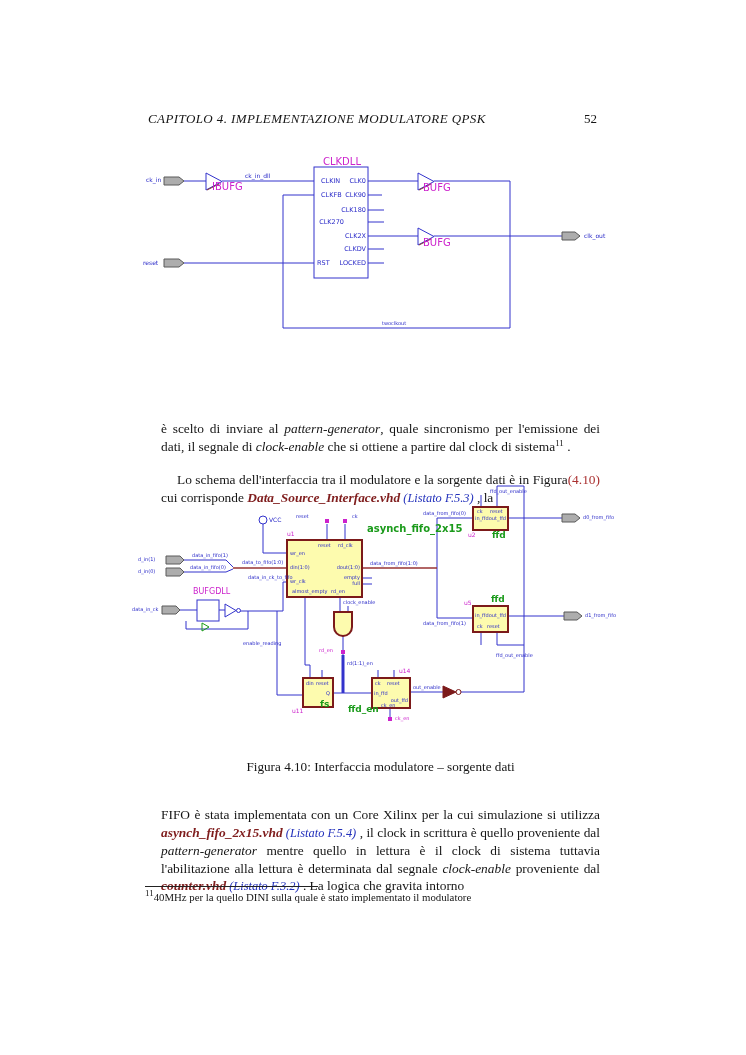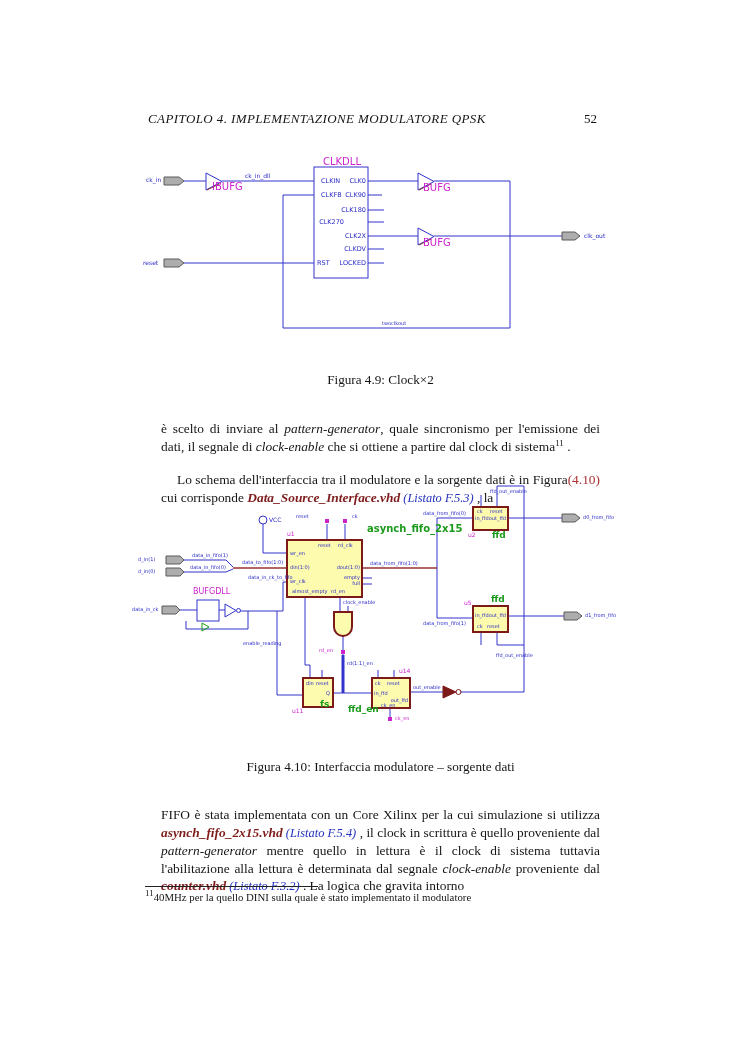--- a/index.html
+++ b/index.html
@@ -148,21 +148,20 @@
   <div class="dl pin" style="right:402px;top:219px">CLK270</div>
   <div class="dl pin" style="right:380px;top:233px">CLK2X</div>
   <div class="dl pin" style="right:380px;top:246px">CLKDV</div>
   <div class="dl pin" style="right:380px;top:260px">LOCKED</div>
   <div class="dl m" style="left:423px;top:183px">BUFG</div>
   <div class="dl m" style="left:423px;top:238px">BUFG</div>
   <div class="dl" style="left:584px;top:233px">clk_out</div>
   <div class="dl" style="left:143px;top:260px">reset</div>
   <div class="dl p5" style="left:382px;top:321px">twoclkout</div>
 
-  <div class="caption" style="top:372px">Figura 4.9: Clock×2</div>
 
   <div class="body-text" style="top:404px">
     <p><span>è scelto di inviare al </span><span class="em">pattern-generator</span><span>, quale sincronismo per l'emissione dei dati, il segnale di </span><span class="em">clock-enable</span><span> che si ottiene a partire dal clock di sistema</span><sup>11</sup><span> .</span></p>
     <p class="ind"><span>Lo schema dell'interfaccia tra il modulatore e la sorgente dati è in Figura</span><span class="ref">(4.10)</span><span> cui corrisponde </span><span class="file">Data_Source_Interface.vhd</span><span class="listing"> (Listato F.5.3)</span><span> , la</span></p>
   </div>
 
   <div class="dl p5" style="left:192px;top:553px">data_in_fifo(1)</div>
   <div class="dl p5" style="left:190px;top:565px">data_in_fifo(0)</div>
   <div class="dl p5" style="left:138px;top:557px">d_in(1)</div>
   <div class="dl p5" style="left:138px;top:569px">d_in(0)</div>

